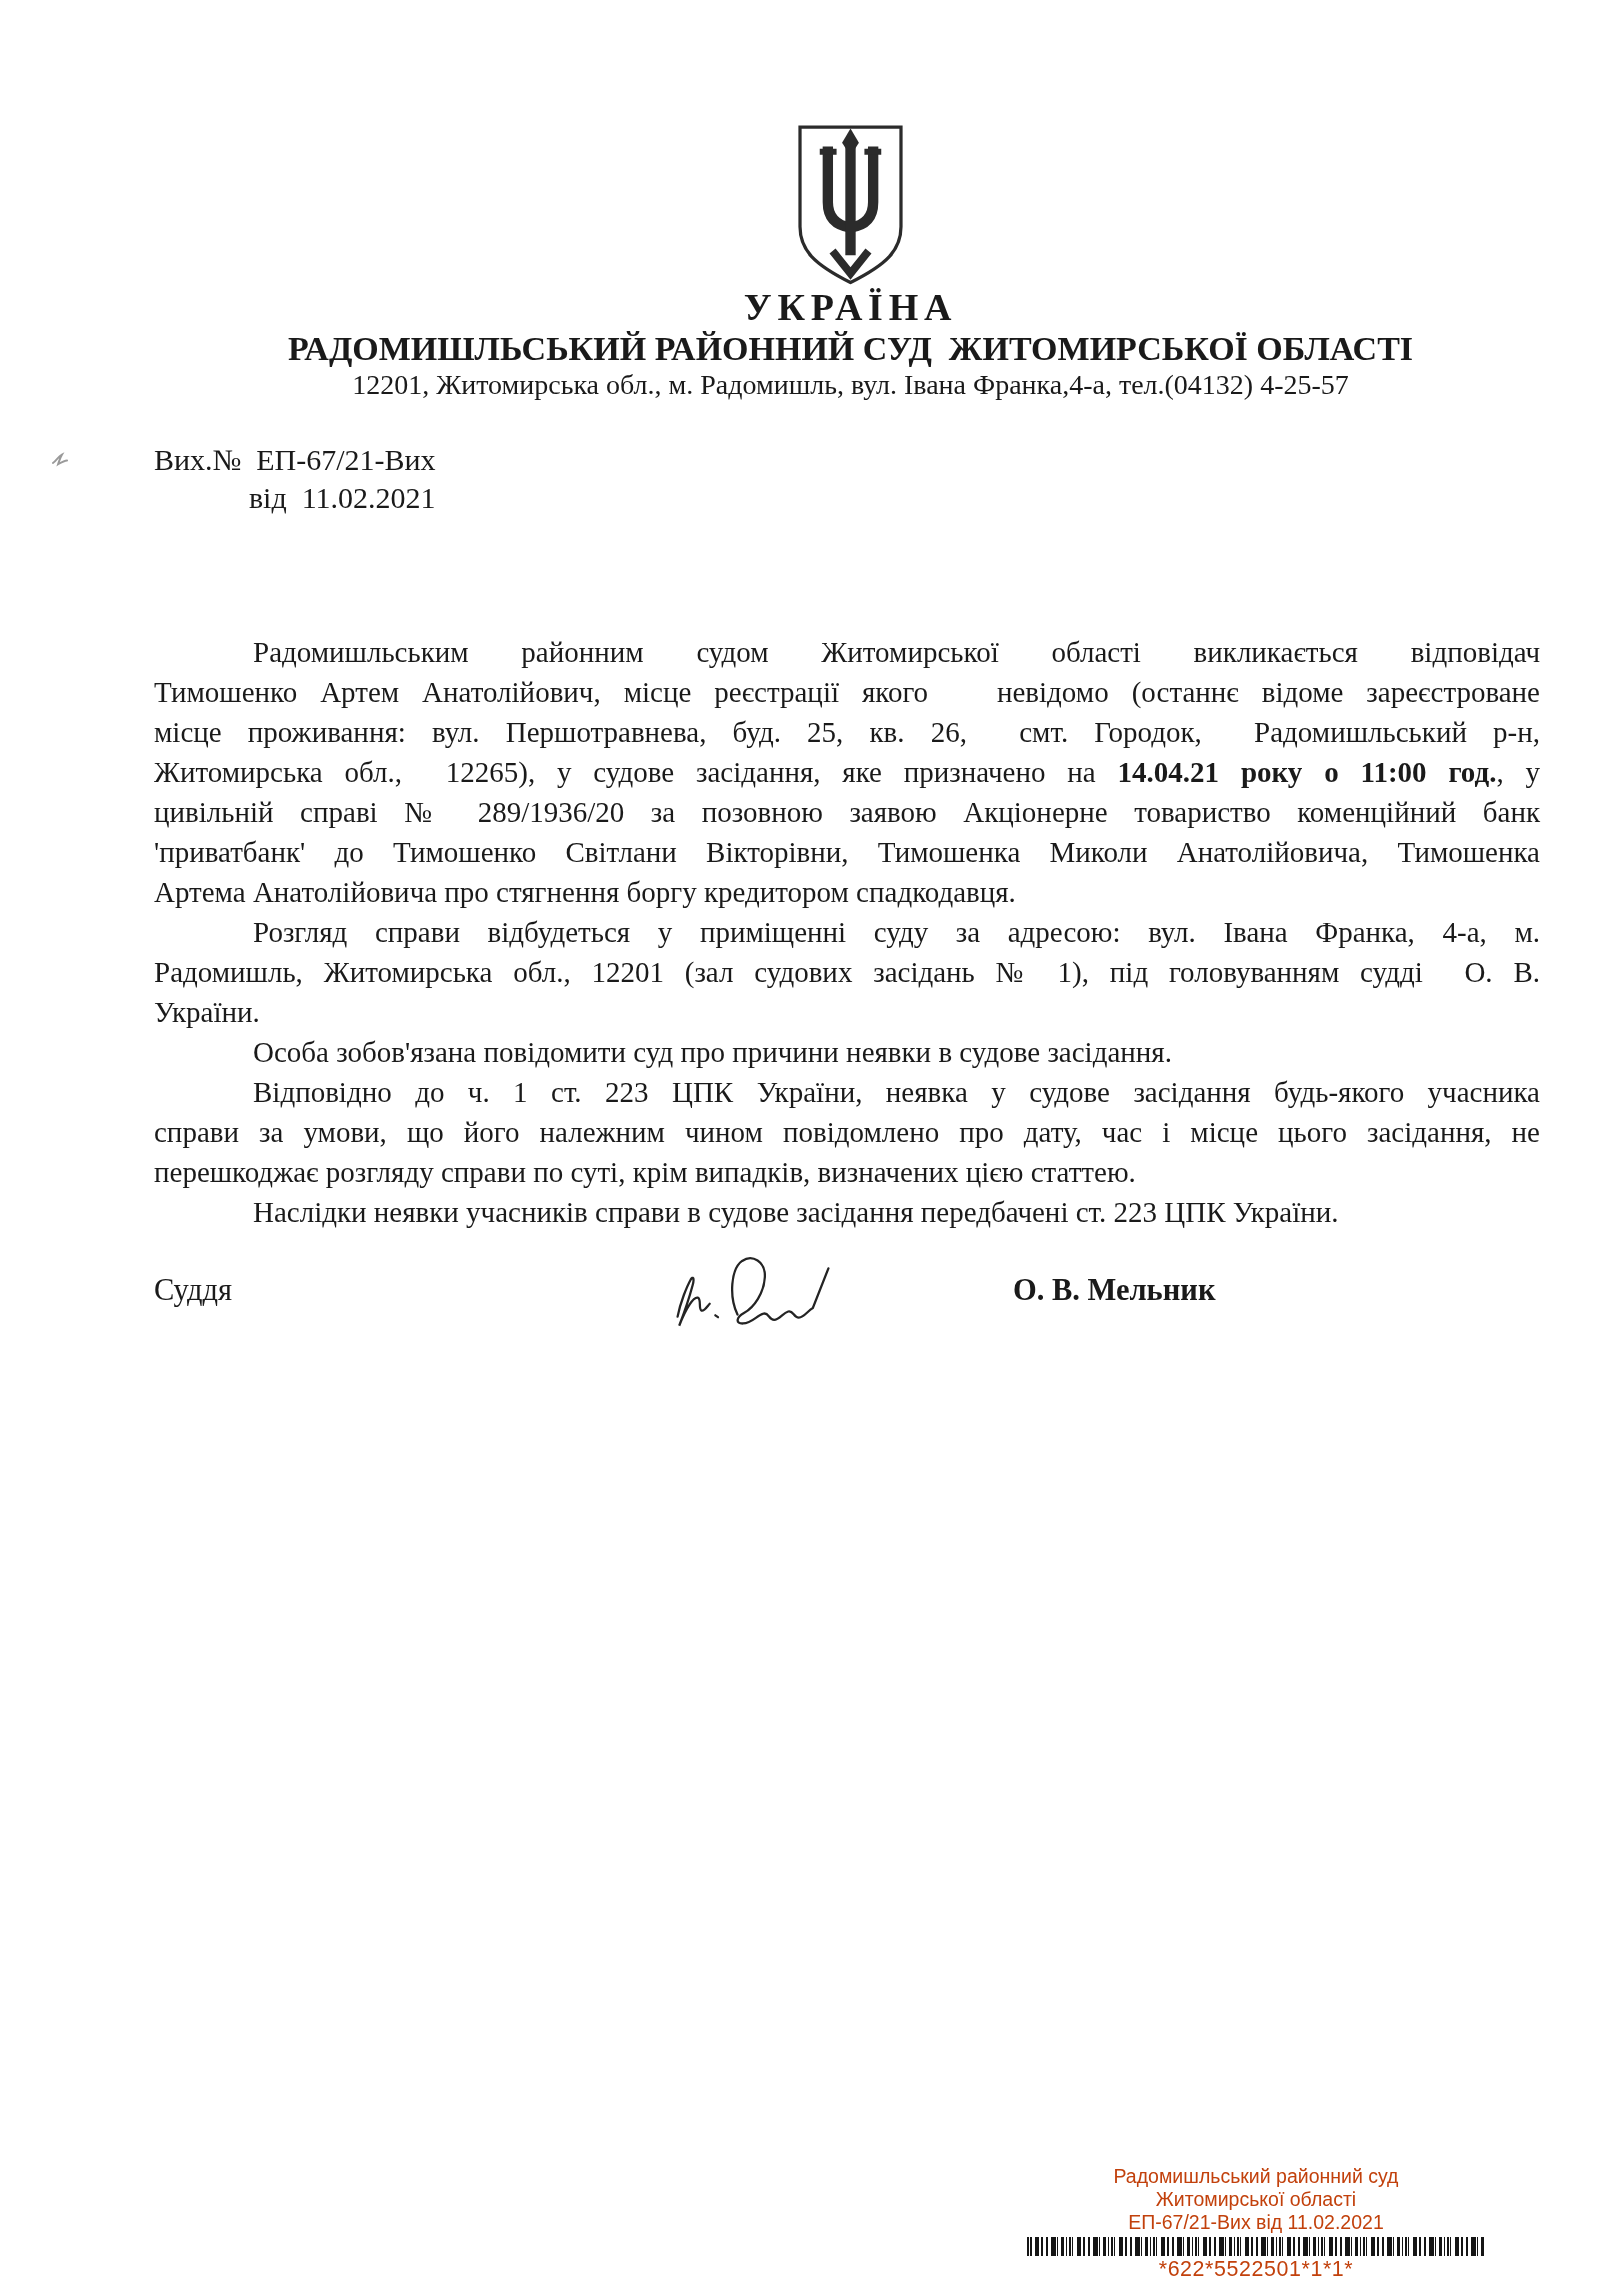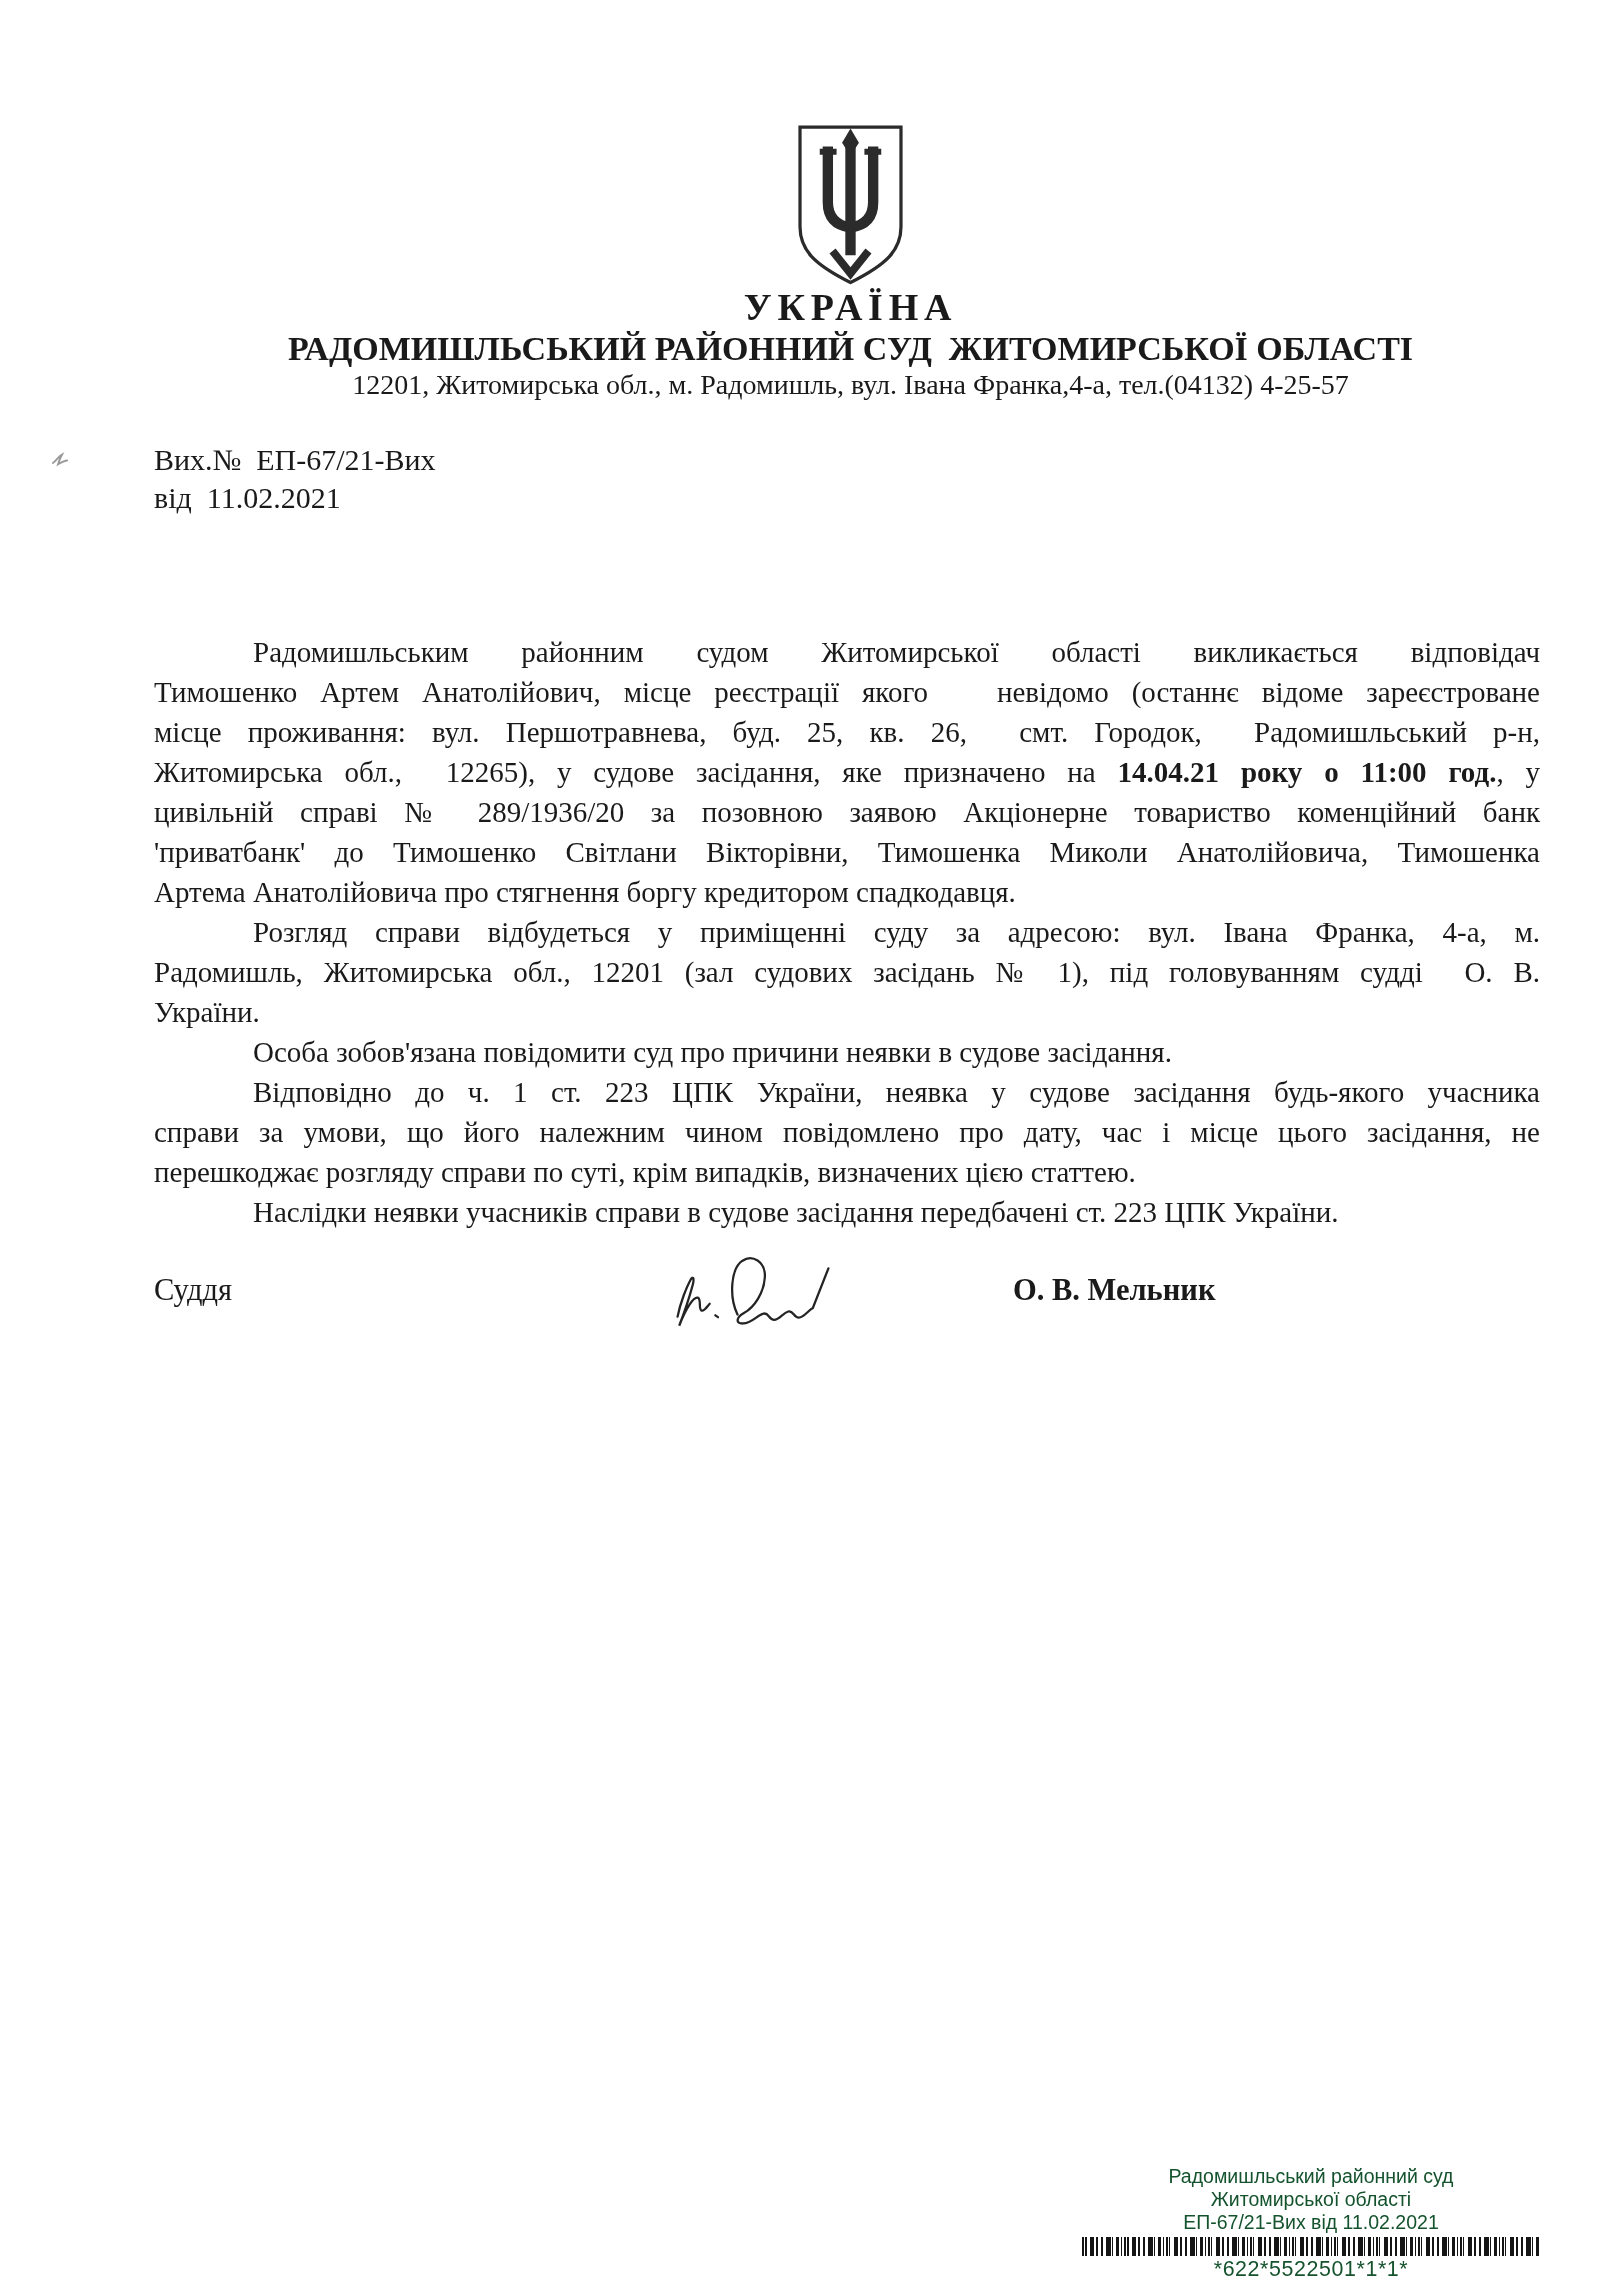--- a/index.html
+++ b/index.html
@@ -13,39 +13,39 @@
     overflow:hidden;
   }
   
   .header{position:absolute;top:122px;left:84px;right:0;text-align:center;}
   .emblem{width:117px;height:167px;display:block;margin:0 auto;}
   .country{font-size:38px;font-weight:bold;letter-spacing:5.8px;line-height:38px;margin-top:-1.3px;white-space:pre-wrap;}
   .court-name{font-size:34px;font-weight:bold;line-height:36px;margin-top:5.2px;white-space:pre-wrap;}
   .address{font-size:28px;line-height:34px;margin-top:1px;white-space:pre-wrap;}
   
   .ref{position:absolute;left:154px;top:441px;font-size:30px;line-height:38px;}
-  .ref div{white-space:pre-wrap;}
+  .ref div{white-space:pre-wrap;text-align:right;}
   
   .body-text{position:absolute;left:154px;width:1386px;top:632px;font-size:29px;line-height:40px;}
   .line{white-space:pre-wrap;}
   .jl{text-align:justify;text-align-last:justify;}
   .indent{text-indent:99px;}
   .b{font-weight:bold;}
   
   .sig-row{position:absolute;left:154px;top:1273px;width:1386px;height:136px;}
   .sig-label{font-size:30.5px;line-height:34px;}
   .sig-svg{position:absolute;left:485px;top:-39px;width:228px;height:117px;transform:rotate(-2deg);}
   .sig-name{position:absolute;left:859px;top:0px;font-size:30.5px;font-weight:bold;line-height:34px;}
   
   .artifact{position:absolute;left:51px;top:452px;width:18px;height:15.6px;}
   
   .footer{
-    position:absolute;left:1071px;top:2165px;width:480px;text-align:center;
+    position:absolute;left:1016px;top:2165px;width:480px;text-align:center;
     font-family:"Liberation Sans", sans-serif;
-    font-size:19.5px;line-height:23px;color:#14532d;
+    font-size:19.5px;line-height:23px;color:#c2410c;
   }
   .footer .fline{white-space:pre-wrap;}
   .barcode{
     width:458px;height:19px;margin:2.6px auto 0.6px;
     background:repeating-linear-gradient(90deg,
       #151515 0 1.9px,  #fff 1.9px 3.2px,
       #151515 3.2px 4.5px,  #fff 4.5px 7.8px,
       #151515 7.8px 12.3px, #fff 12.3px 14.3px,
       #151515 14.3px 15.6px, #fff 15.6px 19px,
       #151515 19px 21px, #fff 21px 24px,

